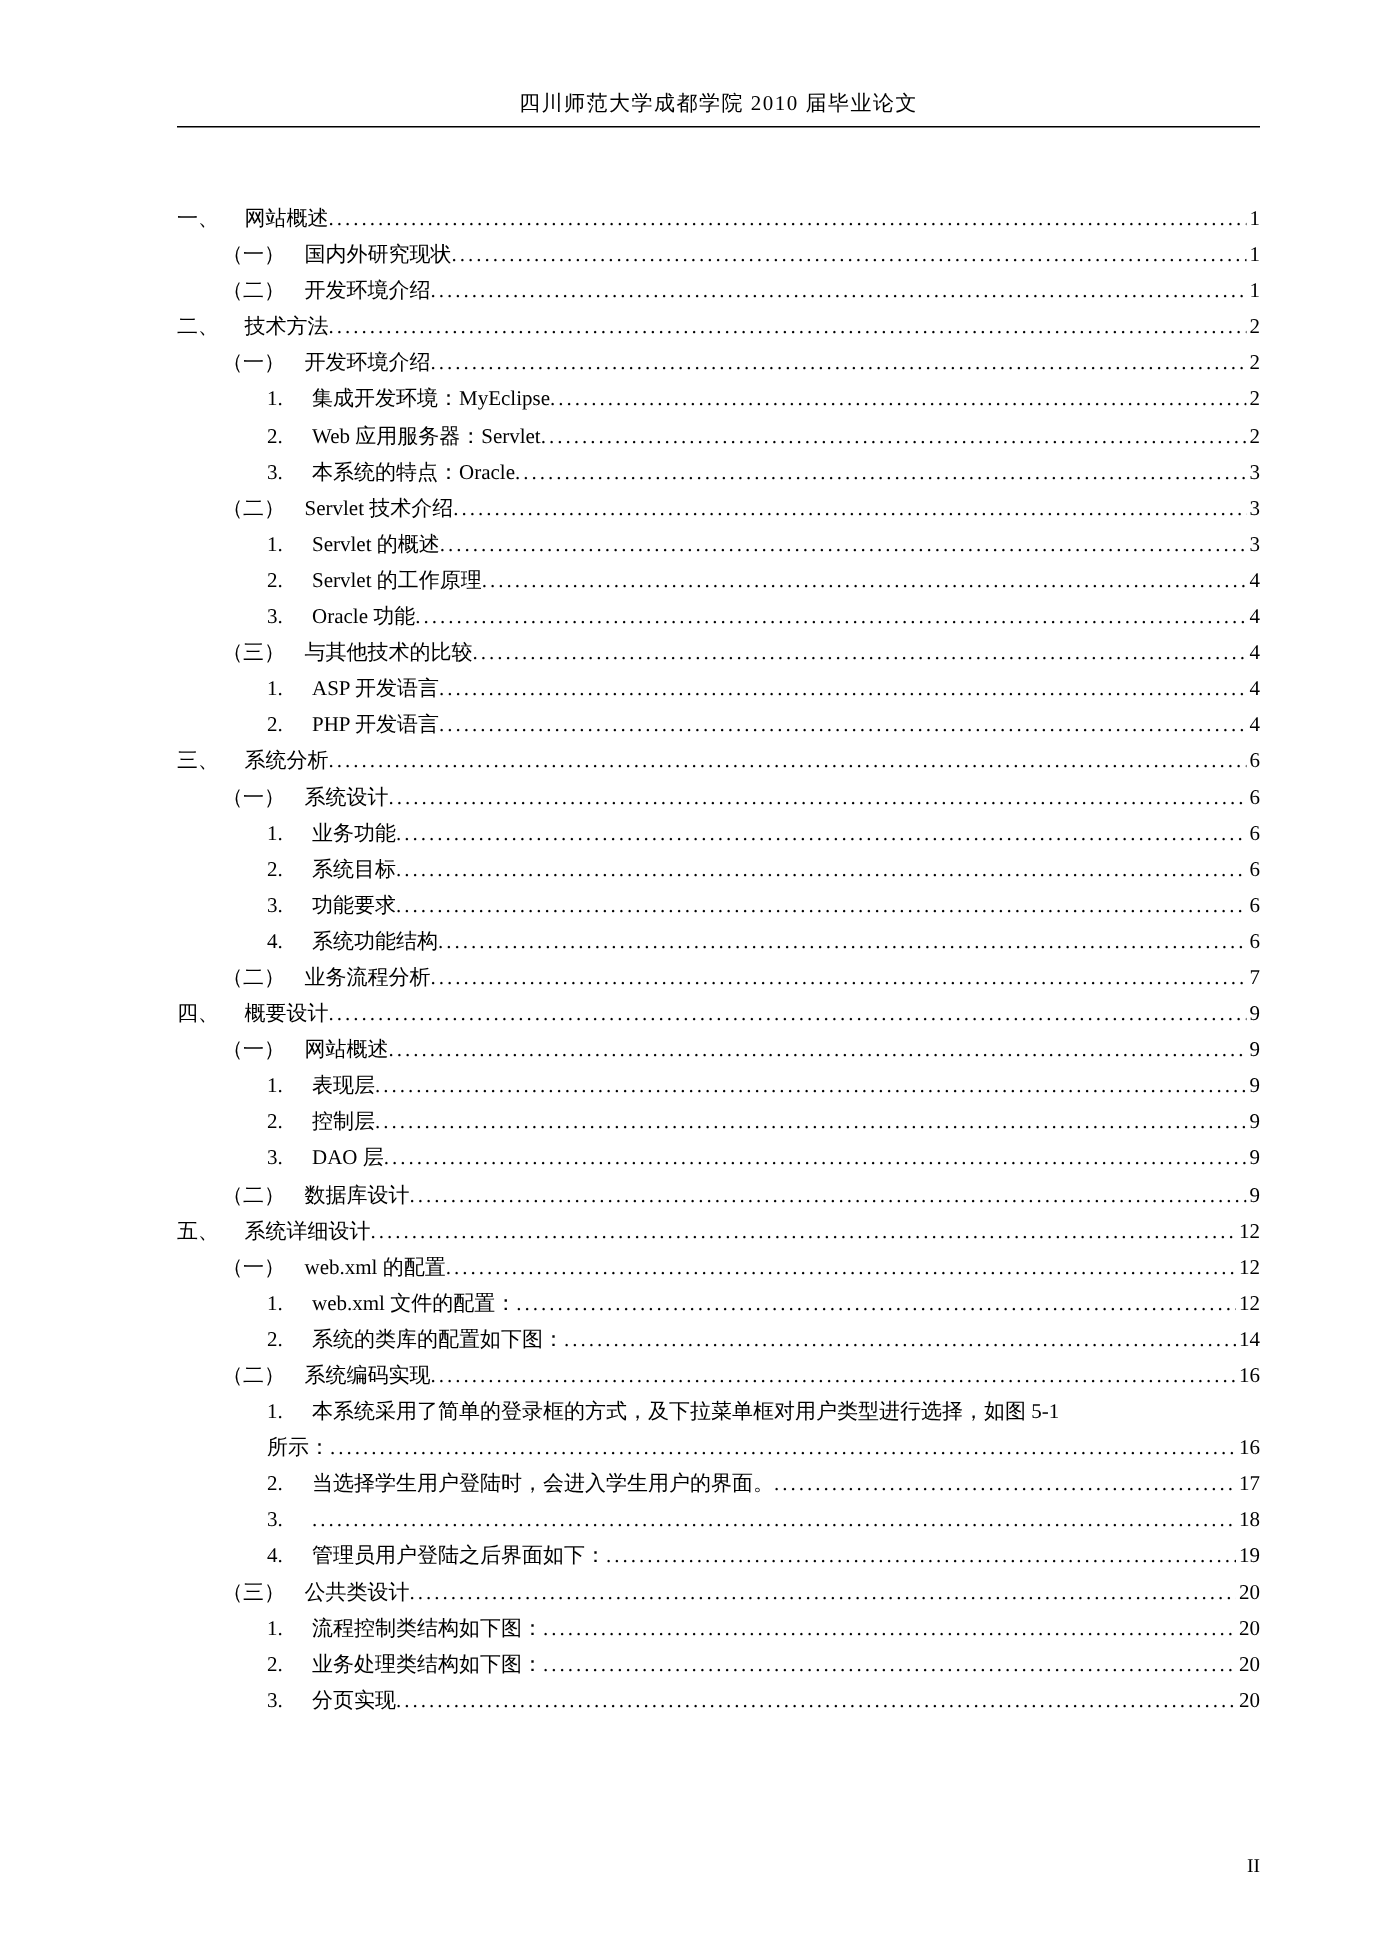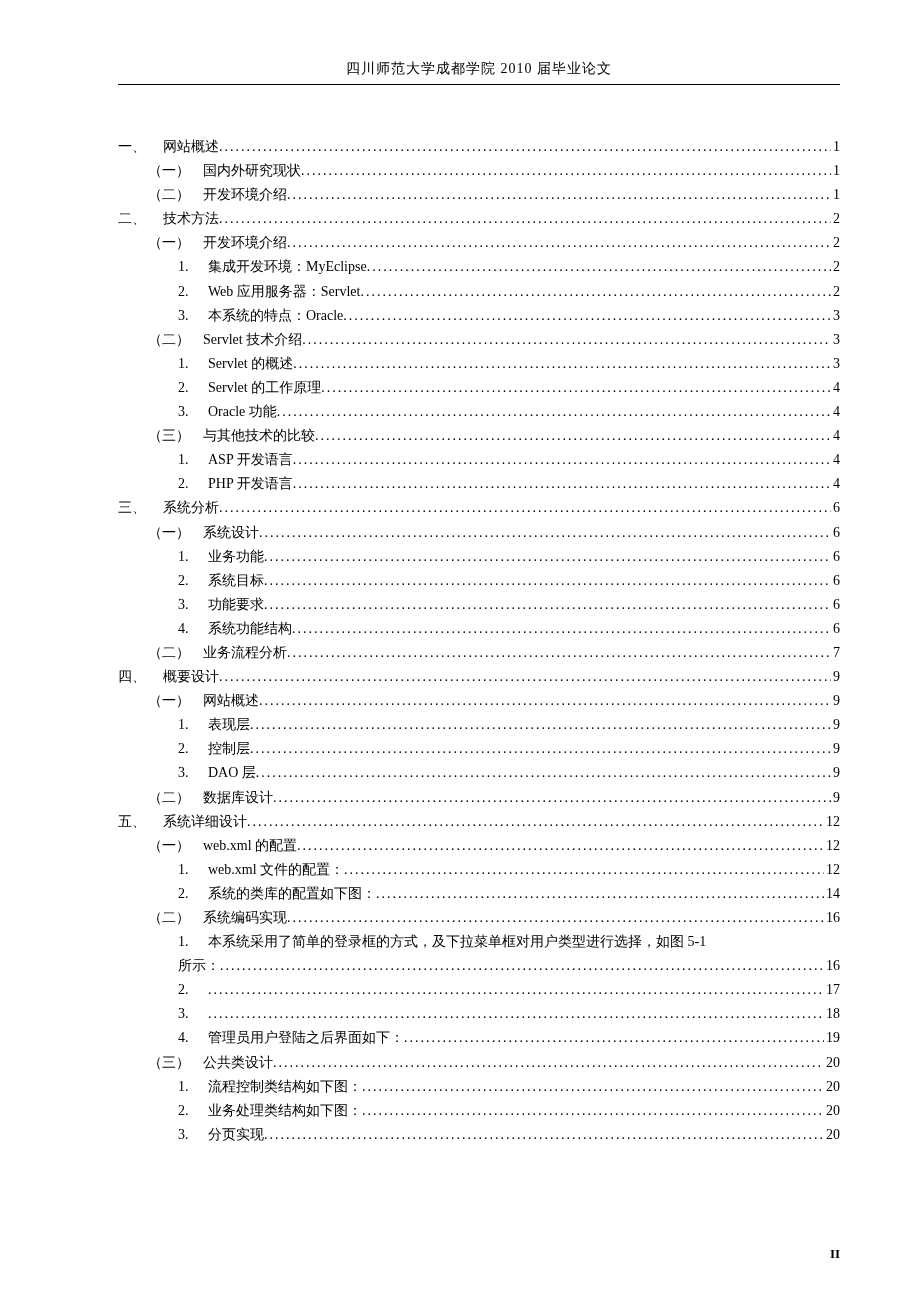--- a/index.html
+++ b/index.html
@@ -59,25 +59,24 @@
       flex-shrink: 0;
       padding-left: 2px;
     }
     .lvl1 .toc-label { min-width: 45px; }
     .lvl2 { padding-left: 30px; }
     .lvl2 .toc-label { min-width: 55px; }
     .lvl3 { padding-left: 60px; }
     .lvl3 .toc-label { min-width: 30px; }
     .footer {
       position: absolute;
-      bottom: 40px;
+      bottom: 50px;
       right: 80px;
       font-size: 13px;
       font-family: "Times New Roman", serif;
-      font-weight: bold;
     }
   </style>
 </head>
 <body>
 
 <div class="page">
   <div class="header">四川师范大学成都学院 2010 届毕业论文</div>
   <div class="toc" id="toc-container">
       <div class="toc-row lvl1">
         <span class="toc-label">一、</span>
@@ -282,20 +281,21 @@
         <span class="toc-text" style="white-space: normal;">本系统采用了简单的登录框的方式，及下拉菜单框对用户类型进行选择，如图 5-1</span>
       </div>
       <div class="toc-row lvl3">
         <span class="toc-label">所示：</span>
         <span class="toc-text"></span>
         <span class="toc-dots"></span>
         <span class="toc-page">16</span>
       </div>
       <div class="toc-row lvl3">
         <span class="toc-label">2.</span>
+        <span class="toc-text">当选择学生用户登陆时，会进入学生用户的界面。</span>
         <span class="toc-dots"></span>
         <span class="toc-page">17</span>
       </div>
       <div class="toc-row lvl3">
         <span class="toc-label">3.</span>
         <span class="toc-dots"></span>
         <span class="toc-page">18</span>
       </div>
       <div class="toc-row lvl3">
         <span class="toc-label">4.</span>

